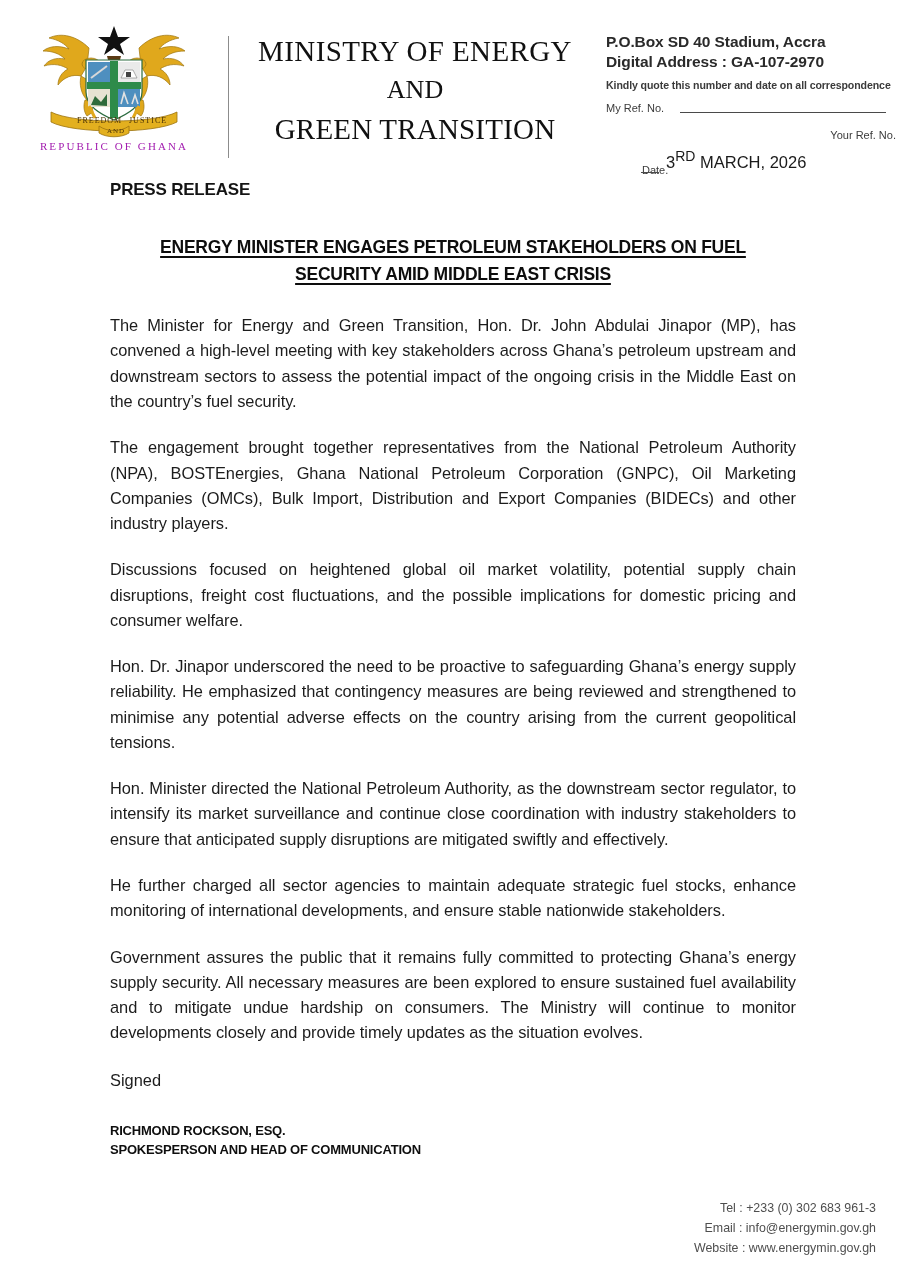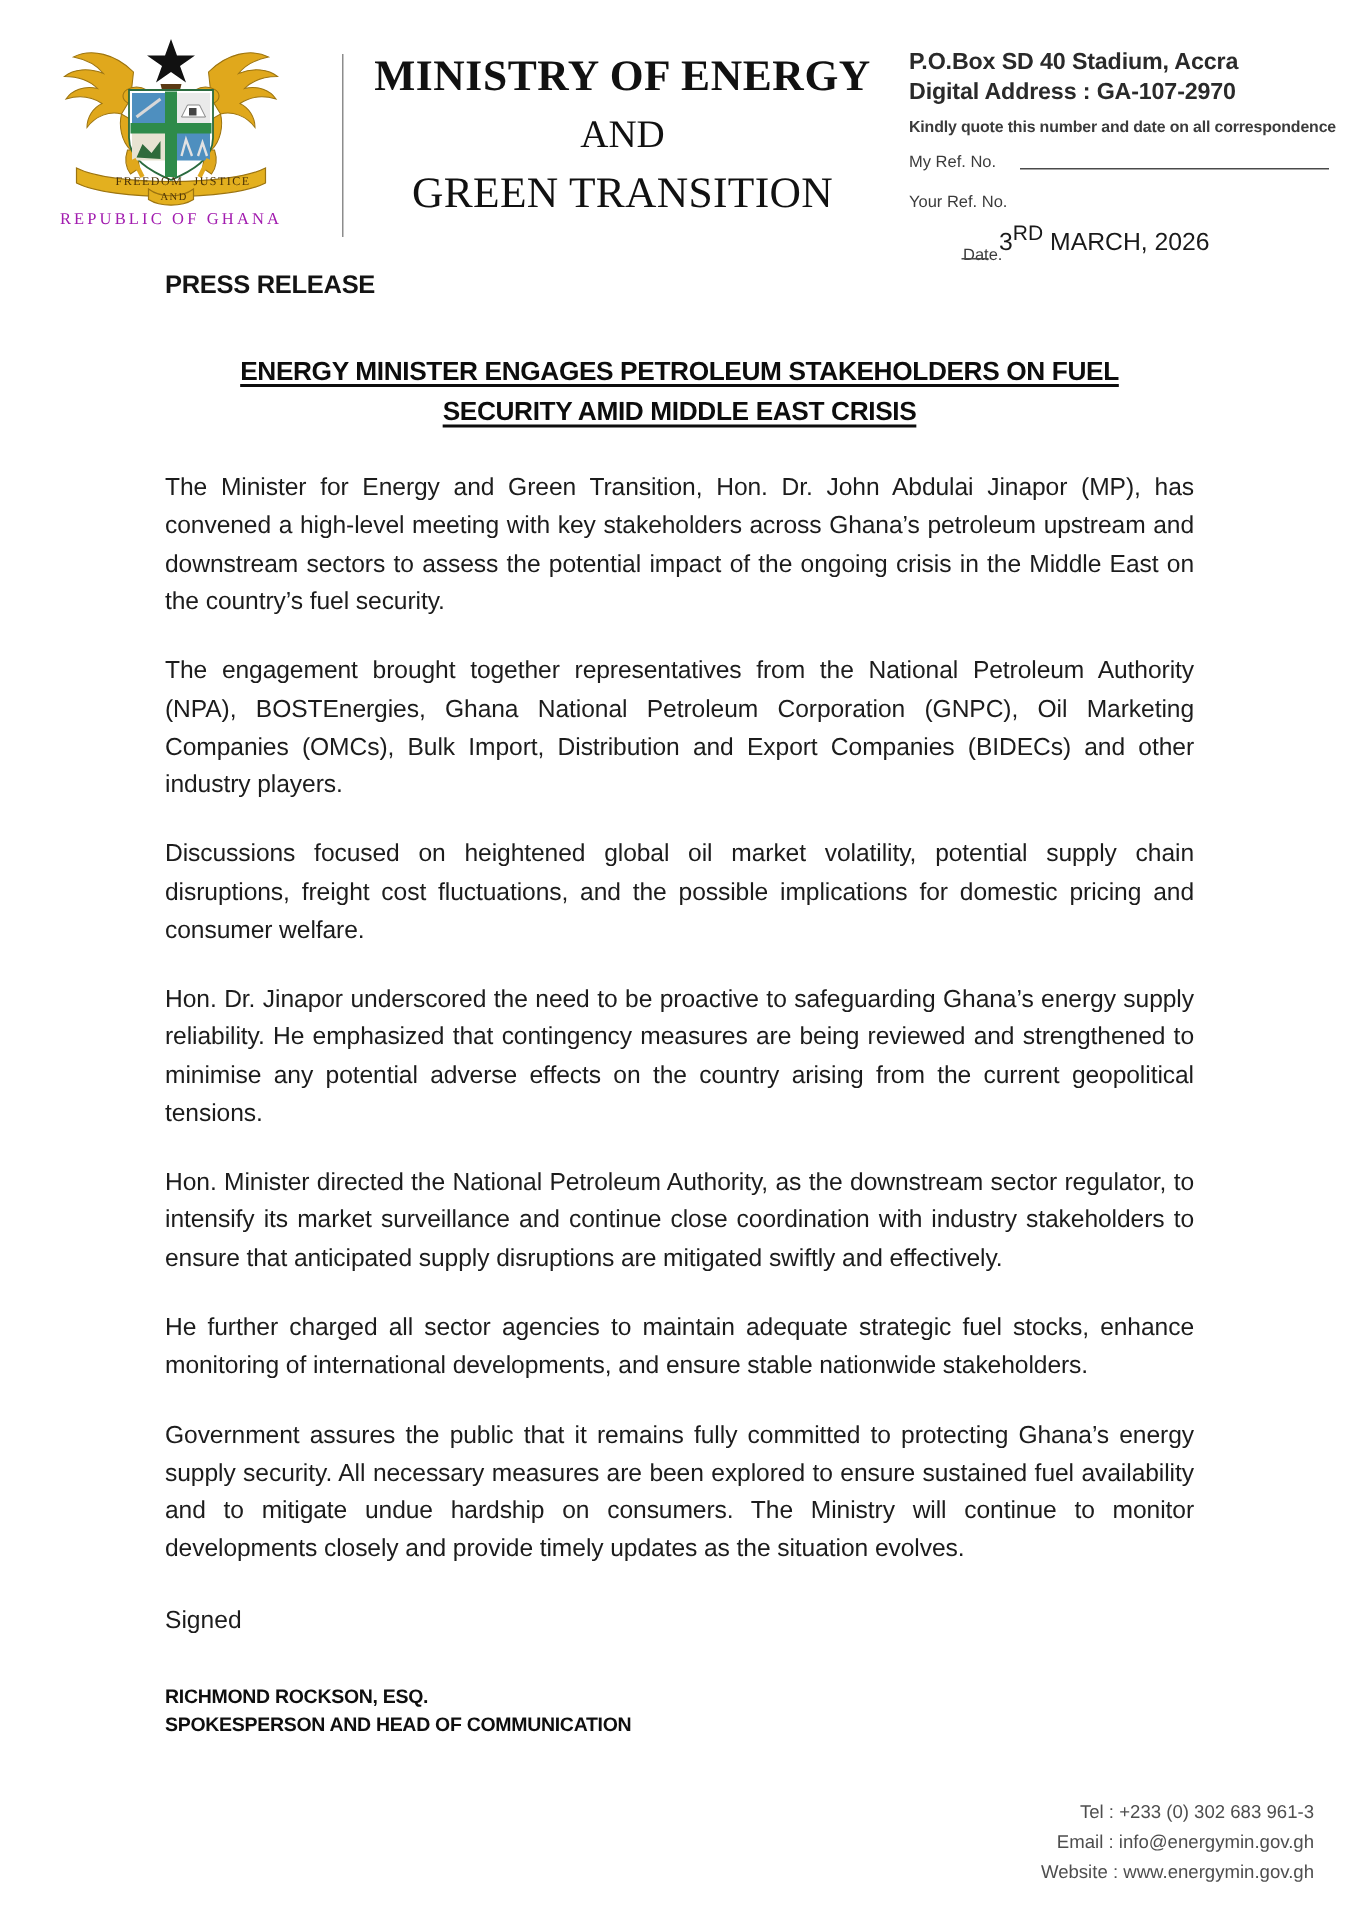--- a/index.html
+++ b/index.html
@@ -61,21 +61,20 @@
     width: 350px;
     text-align: center;
     font-family: "Liberation Serif", serif;
     color: #111111;
   }
   .ministry-line-1 {
     font-size: 29px;
     letter-spacing: 0.4px;
     line-height: 1.05;
     white-space: nowrap;
-    font-weight: bold;
   }
   .ministry-line-2 {
     font-size: 26px;
     line-height: 1.05;
     margin-top: 10px;
   }
   .ministry-line-3 {
     font-size: 29px;
     letter-spacing: 0.2px;
     line-height: 1.05;
@@ -122,20 +121,21 @@
     left: 74px;
     right: 10px;
     bottom: 3px;
     height: 1px;
     background: #4a4a4a;
   }
   .ref-row.your-ref {
     margin-top: 13px;
     overflow: hidden;
     height: 11px;
+    text-align: right;
   }
   .date-row {
     position: relative;
     margin-top: 10px;
     height: 26px;
   }
   .date-label {
     position: absolute;
     left: 0;
     bottom: 0;

